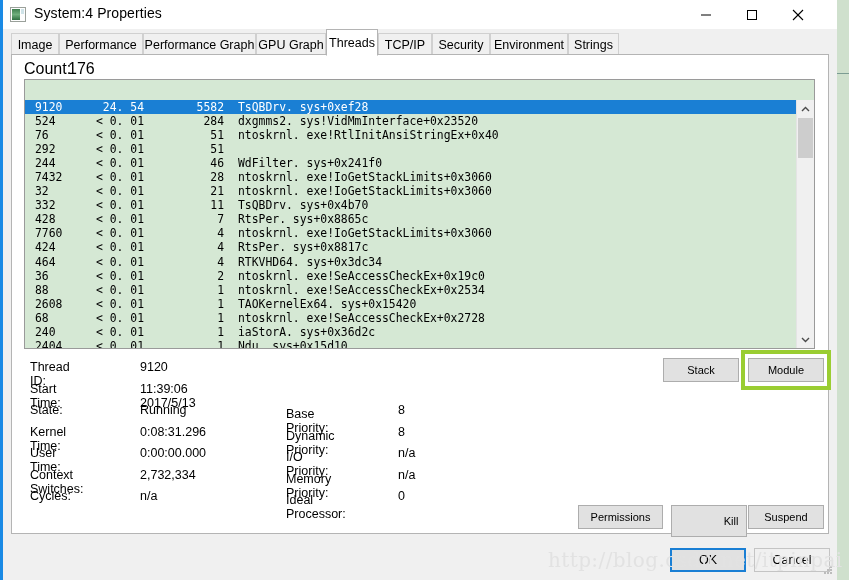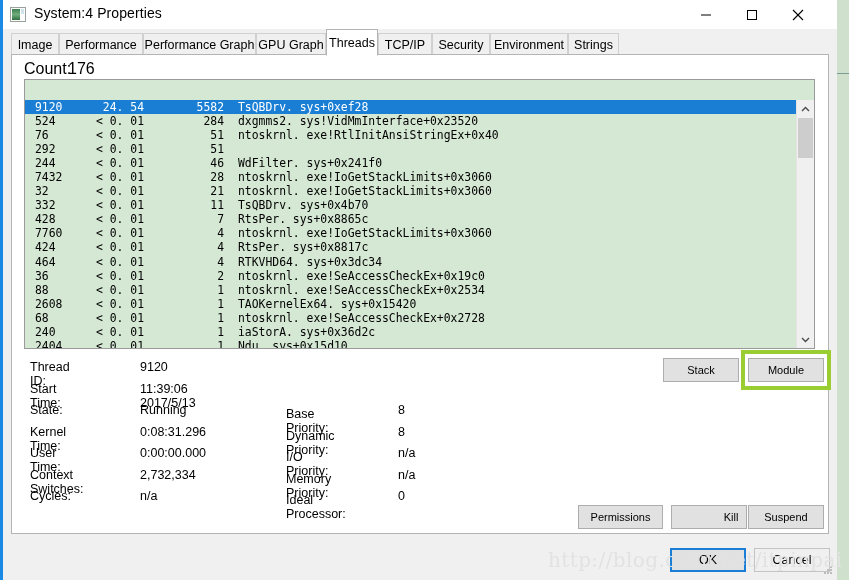--- a/index.html
+++ b/index.html
@@ -214,21 +214,21 @@
     font-size: 12.5px; color: #000;
   }
   .d-row { position: relative; height: 21.5px; }
   .d-lbl  { position: absolute; left: 0;   top: 0; }
   .d-val  { position: absolute; left: 110px; top: 0; }
   .d-lbl2 { position: absolute; left: 248px; top: 4px; margin-left: 8px; }
   .d-val2 { position: absolute; left: 368px; top: 0; }
 
   
   #btn-permissions { left: 566px; top: 450px; width: 85px; height: 24px; }
-  #btn-kill        { left: 659px; top: 450px; width: 76px; height: 24px; padding-left: 44px; }
+  #btn-kill        { left: 659px; top: 450px; width: 76px; height: 32px; padding-left: 44px; }
   #btn-suspend     { left: 736px; top: 450px; width: 76px; height: 24px; }
 
   
   #btn-ok {
     position: absolute; left: 667px; top: 548px; width: 76px; height: 24px;
     background: #e1e1e1; border: 2px solid #1a7fd4;
     font-size: 12.5px; color:#000;
     display:flex; align-items:center; justify-content:center;
     box-sizing: border-box;
   }

